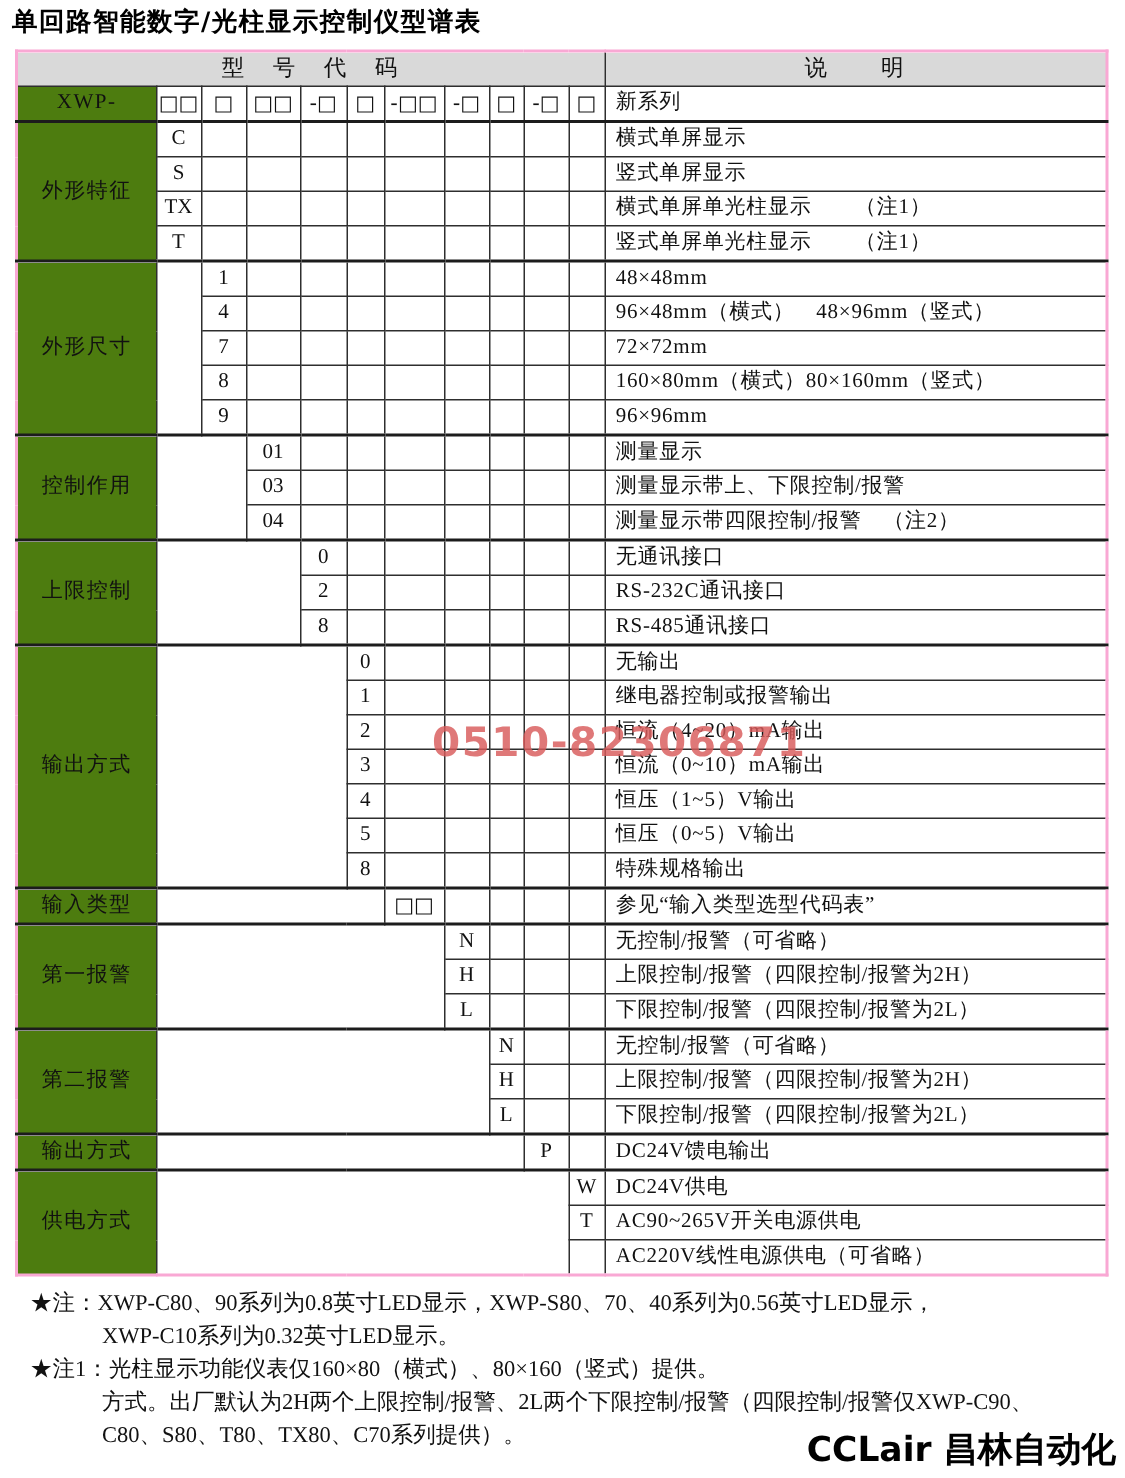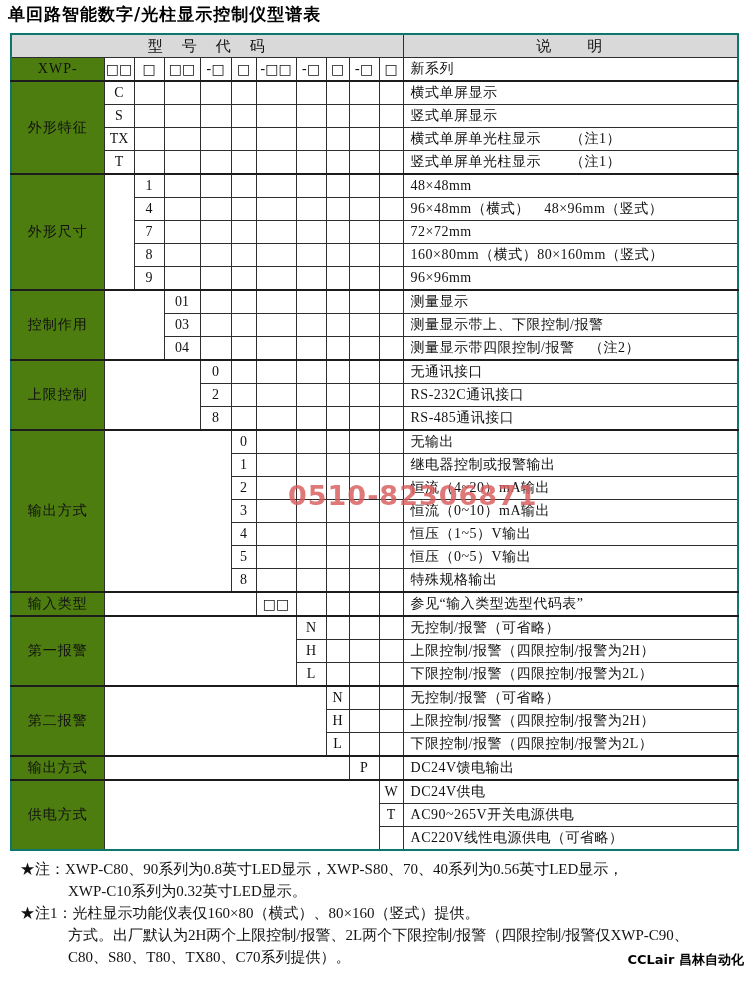--- a/index.html
+++ b/index.html
@@ -10,21 +10,21 @@
     overflow:hidden;
   }
   .page-title {
     position:absolute; left:8px; top:3px;
     font-family:"DejaVu Sans","Liberation Sans",sans-serif;
     font-size:17px; font-weight:bold; letter-spacing:1px; color:#000;
   }
   table.spec {
     position:absolute; left:10px; top:33px; width:727px;
     border-collapse:collapse; table-layout:fixed;
-    border:2px solid #0f766e;
+    border:2px solid #f9a8d4;
   }
   td {
     border:1px solid #2e2e2e; height:22px; padding:0;
     font-size:14px; line-height:22px; overflow:hidden; white-space:nowrap;
     background:#ffffff;
   }
   tr.sec td { border-top:2px solid #1c1c1c; }
   td.gray { background:#4d7c0f; }
   td.hdr {
     background:#d9d9d9; text-align:center; font-size:15px;
@@ -43,21 +43,21 @@
     font-size:27px; font-weight:bold; letter-spacing:1px;
     color:#d95b5b; opacity:0.82;margin-left:14px;
   }
   .notes { position:absolute; left:10px; top:858px; width:730px;
     font-size:15px; line-height:22px; }
   .note-line { padding-left:10px; white-space:nowrap; }
   .note-line.cont { padding-left:58px; }
   .logo {
     position:absolute; right:6px; top:951px;
     font-family:"DejaVu Sans","Liberation Sans",sans-serif;
-    font-size:13px; font-weight:bold; color:#000; background:#fff;
+    font-size:23px; font-weight:bold; color:#000; background:#fff;
     padding-left:4px;
   }
 </style>
 </head>
 <body>
 
 <div class="page-title">单回路智能数字/光柱显示控制仪型谱表</div>
 
 <table class="spec">
   <colgroup>

